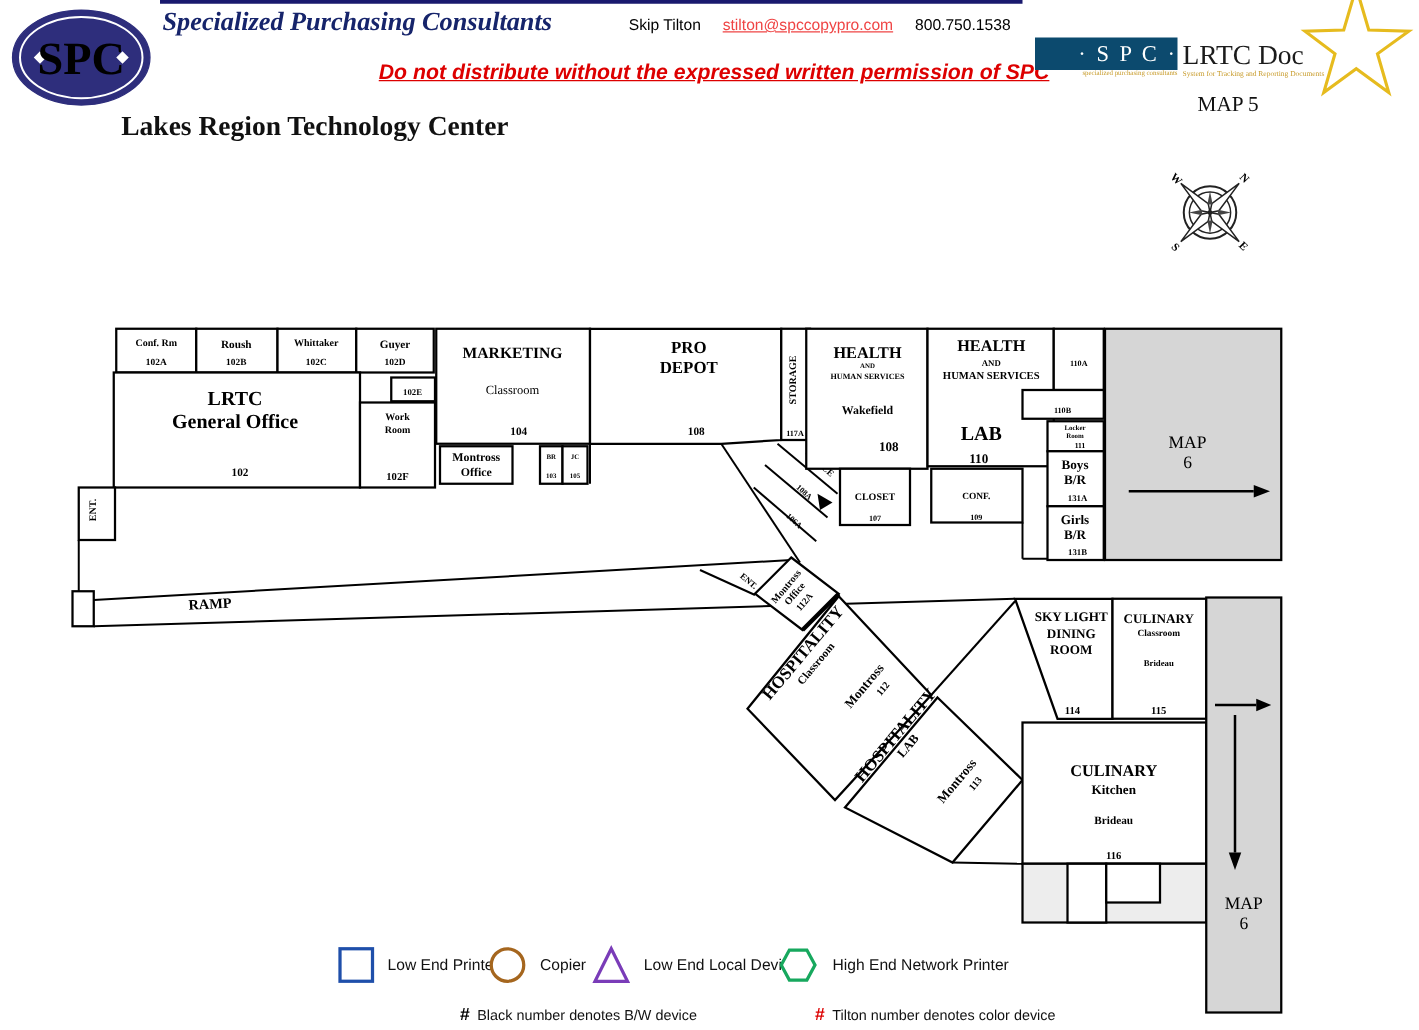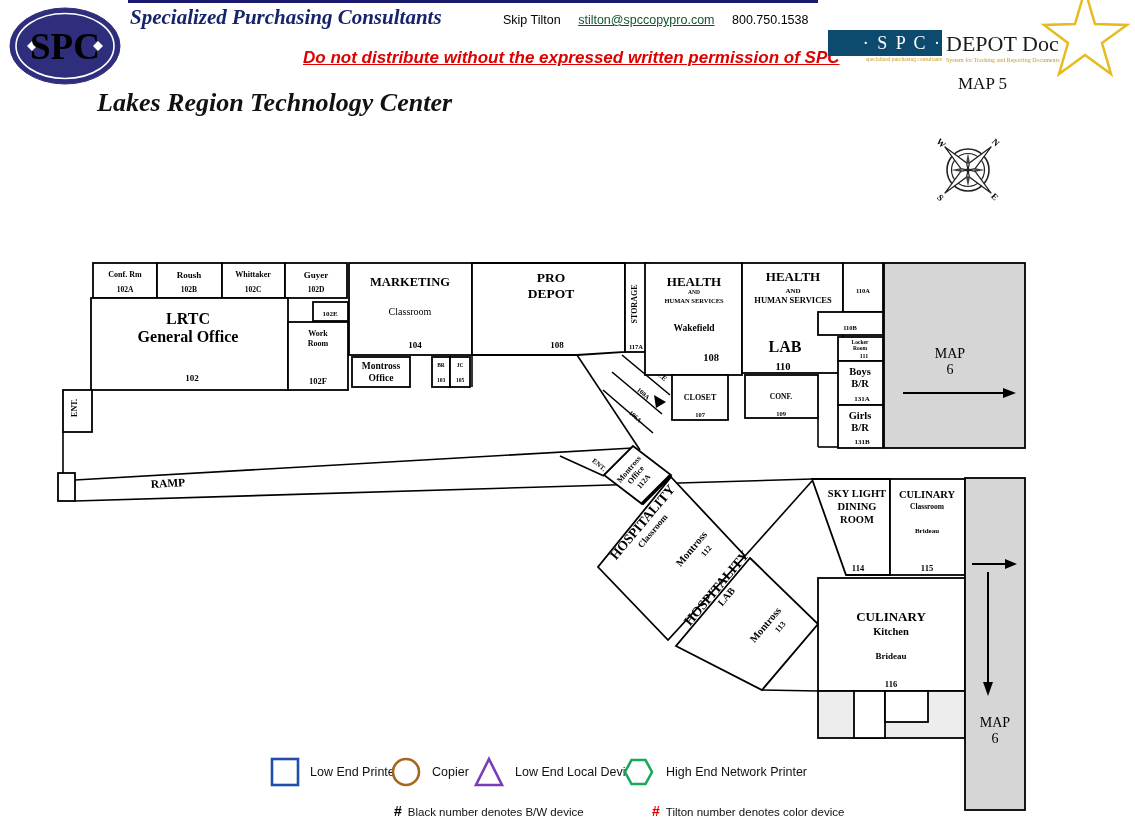--- a/index.html
+++ b/index.html
@@ -3,24 +3,24 @@
 <meta charset="utf-8">
 <style>
   html,body{margin:0;padding:0;background:#fff;}
   .page{position:relative;width:1135px;height:824px;background:#fff;overflow:hidden;
         font-family:"Liberation Serif",serif;}
   .abs{position:absolute;}
   
   .topline{left:128px;top:0;width:690px;height:3px;background:#1a1a6e;}
   .company{left:130px;top:5px;font-size:21px;font-weight:700;font-style:italic;color:#16246b;}
   .contact{left:503px;top:13px;font-family:"Liberation Sans",sans-serif;font-size:12.5px;color:#000;}
-  .contact a{color:#14532d;text-decoration:underline;margin:0 14px;}
+  .contact a{color:#ef4444;text-decoration:underline;margin:0 14px;}
   .warning{left:303px;top:48px;font-family:"Liberation Sans",sans-serif;font-size:17px;
            font-weight:700;font-style:italic;color:#dd0000;text-decoration:underline;}
-  .facility{left:97px;top:88px;font-size:26px;font-weight:700;color:#111;font-style:italic;}
+  .facility{left:97px;top:88px;font-size:22px;font-weight:700;color:#111;}
   .map5{left:958px;top:74px;width:80px;font-size:17px;color:#111;}
   
   .sd-black{left:828px;top:30px;width:114px;height:26px;background:#0c4a6e;color:#fff;
             text-align:right;z-index:2;}
   .sd-spc{font-size:18px;letter-spacing:2px;line-height:26px;}
   .sd-tag-l{font-size:5.5px;color:#c79a28;line-height:6px;}
   .sd-right{left:946px;top:32px;width:160px;z-index:2;}
   .sd-title{font-size:22px;color:#1b1b1b;line-height:24px;}
   .sd-tag-r{font-size:6px;color:#c79a28;line-height:9px;}
   
@@ -62,21 +62,21 @@
   <div class="abs facility">Lakes Region Technology Center</div>
 
   <svg class="abs" style="left:1008px;top:0;" width="127" height="80">
     <polygon points="77,-10 87,24 119,25 94,43 103,74 77,55 51,74 60,43 36,25 67,24" fill="none" stroke="#e6bb1e" stroke-width="2.5"></polygon>
   </svg>
   <div class="abs sd-black">
     <div class="sd-spc">· S P C ·</div>
     <div class="sd-tag-l">specialized purchasing consultants</div>
   </div>
   <div class="abs sd-right">
-    <div class="sd-title">DEPOT Doc</div>
+    <div class="sd-title">LRTC Doc</div>
     <div class="sd-tag-r">System for Tracking and Reporting Documents</div>
   </div>
   <div class="abs map5">MAP 5</div>
 
   <svg class="abs" style="left:0;top:0;" width="1135" height="824" viewBox="0 0 1135 824">
 
     <g transform="translate(968,170) rotate(45)">
       <circle r="21" fill="none" stroke="#222" stroke-width="1.6"></circle>
       <circle r="16.5" fill="none" stroke="#222" stroke-width="1.2"></circle>
       <polygon points="0,-33 4,-6 0,0 -4,-6" fill="#fff" stroke="#222" stroke-width="1.2"></polygon>
@@ -285,20 +285,20 @@
       <polygon points="16,3 29,29 3,29" fill="#fff" stroke="#7a3cb8" stroke-width="2.6"></polygon>
     </svg>
     <span>Low End Local Device</span>
   </div>
   <div class="abs lg-item" style="left:622px;top:756px;">
     <svg width="34" height="32">
       <polygon points="3,16 9.5,4 23.5,4 30,16 23.5,28 9.5,28" fill="#fff" stroke="#17a85e" stroke-width="2.6"></polygon>
     </svg>
     <span>High End Network Printer</span>
   </div>
-  <div class="abs note" style="left:368px;top:803px;margin-left:26px;">
+  <div class="abs note" style="left:368px;top:803px;">
     <b style="color:#000000">#</b><span>Black number denotes B/W device</span>
   </div>
   <div class="abs note" style="left:652px;top:803px;">
     <b style="color:#dd0000">#</b><span>Tilton number denotes color device</span>
   </div>
 
 </div>
 
 </body></html>

